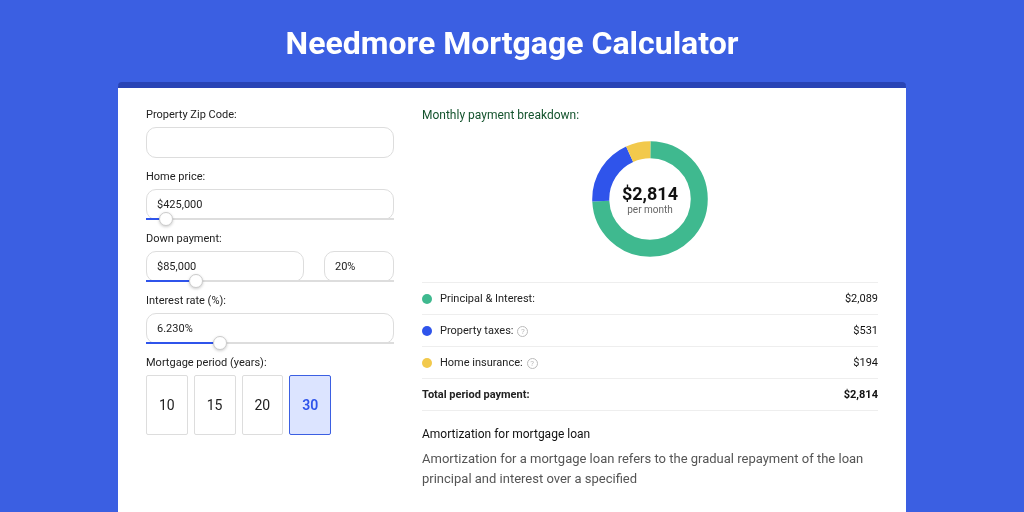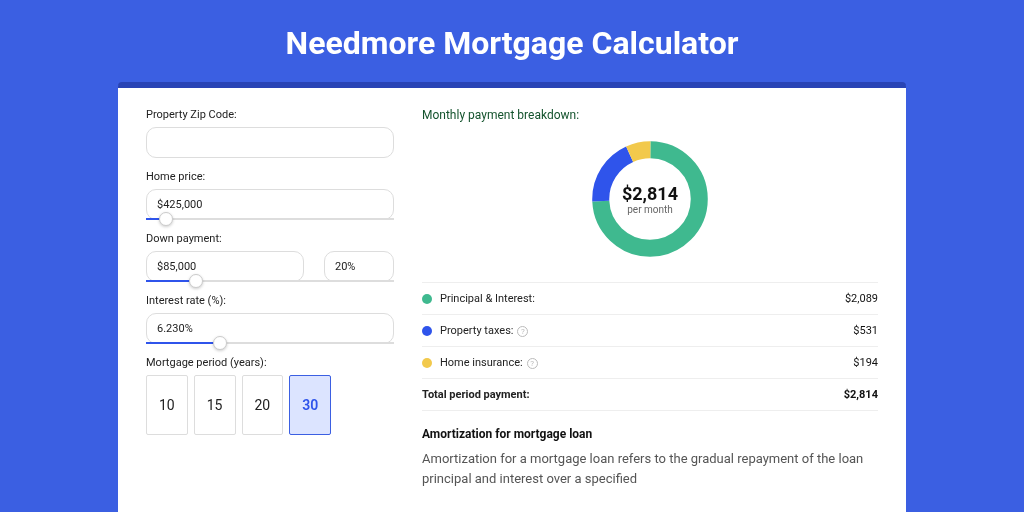--- a/index.html
+++ b/index.html
@@ -30,21 +30,21 @@
 .donut-center{position:absolute;top:50%;left:50%;transform:translate(-50%,-50%);text-align:center}
 .donut-amt{font-size:18px;font-weight:700;color:#111}
 .donut-per{font-size:10px;color:#666}
 .legend{border-top:1px solid #eee}
 .legend-row{display:flex;align-items:center;padding:9px 0;border-bottom:1px solid #eee;font-size:11px}
 .dot{width:10px;height:10px;border-radius:50%;margin-right:8px;flex-shrink:0}
 .legend-row .name{flex:1;color:#222}
 .legend-row .val{color:#111}
 .legend-row.total .name,.legend-row.total .val{font-weight:700}
 .help-icon{display:inline-flex;width:11px;height:11px;border:1px solid #bbb;border-radius:50%;font-size:8px;color:#bbb;align-items:center;justify-content:center;margin-left:4px}
-.amort-h{font-size:12px;font-weight:700;color:#111;margin:16px 0 8px}
+.amort-h{font-size:12px;font-weight:400;color:#111;margin:16px 0 8px}
 .amort-p{font-size:13px;color:#555;line-height:1.5}
 </style>
 </head>
 <body>
 
 <h1 class="page-title">Needmore Mortgage Calculator</h1>
 
 <div class="card">
 
   <div class="left">

